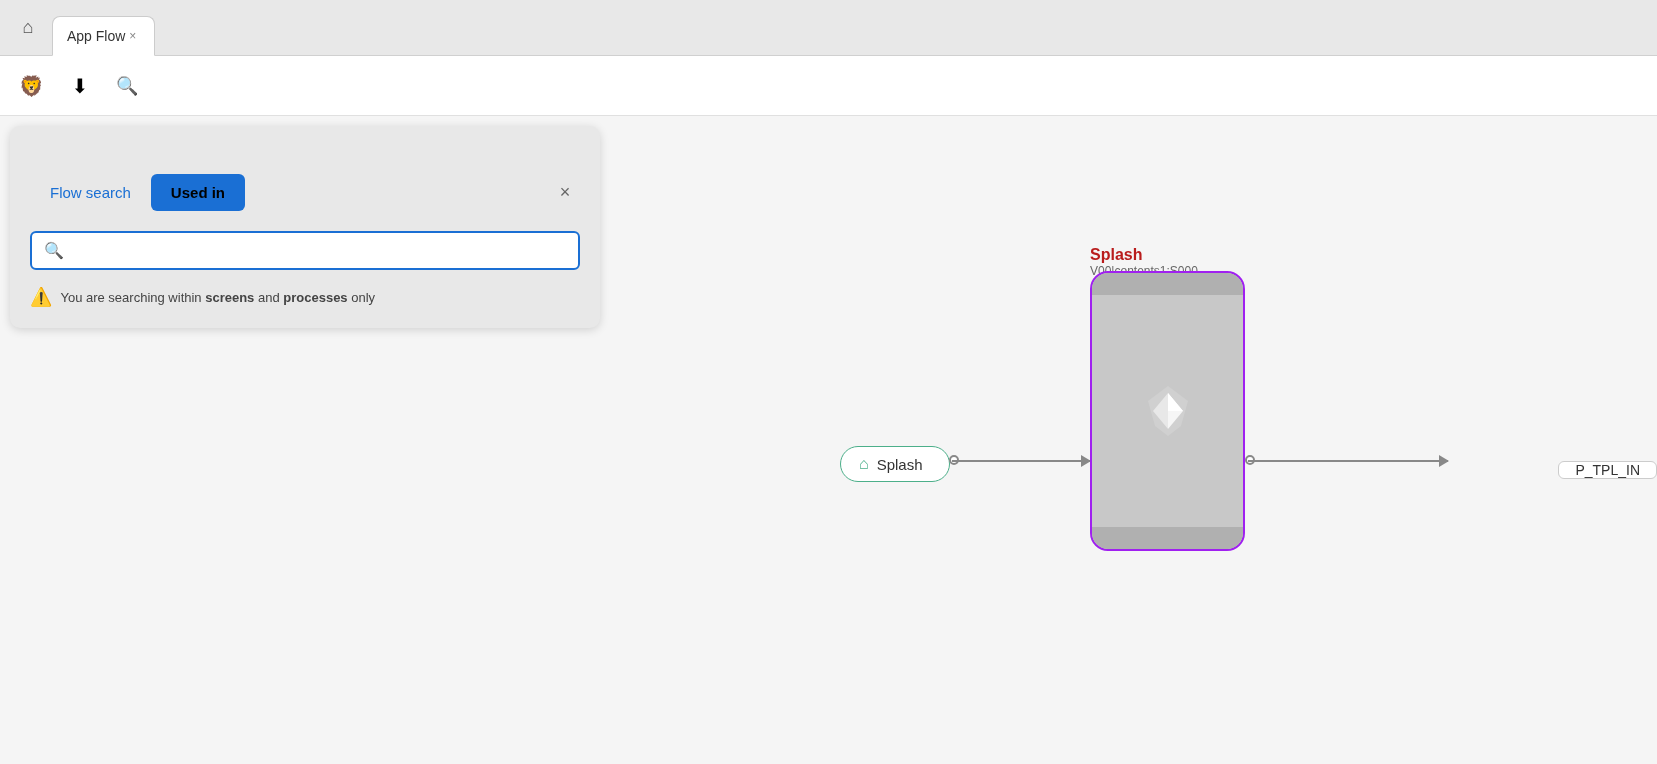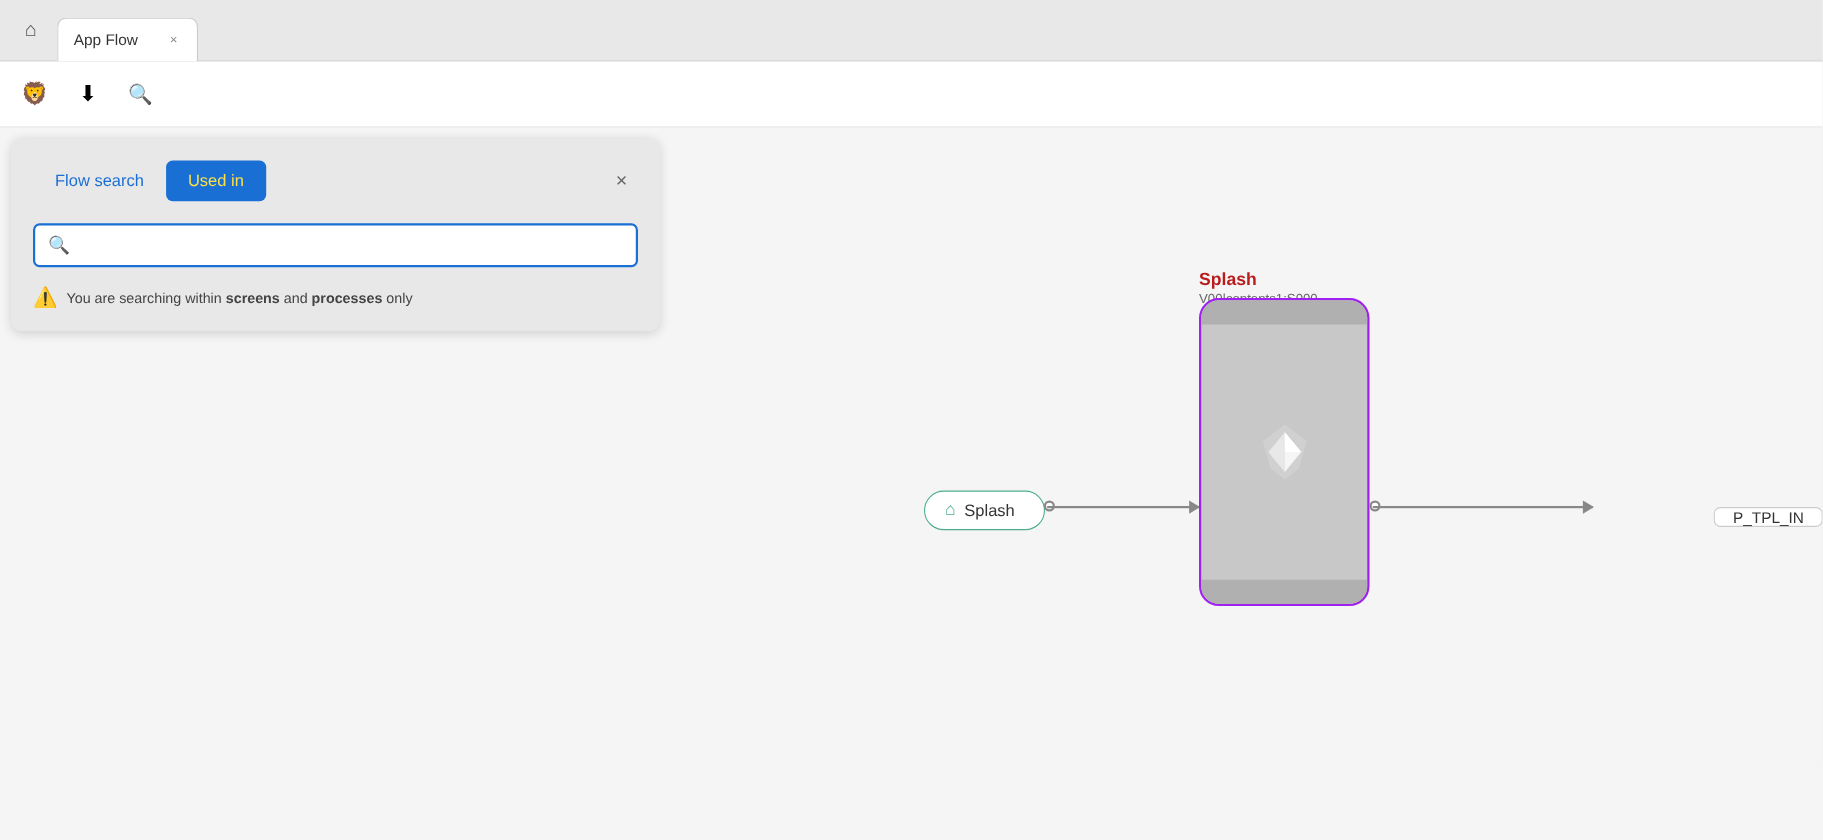--- a/index.html
+++ b/index.html
@@ -34,21 +34,21 @@
     }
     .tab {
       background: #fff;
       border: 1px solid #ccc;
       border-bottom: 1px solid #fff;
       border-radius: 8px 8px 0 0;
       padding: 0 14px;
       height: 40px;
       display: flex;
       align-items: center;
-      gap: 25px;
+      gap: 0;
       font-size: 14px;
       color: #333;
       cursor: pointer;
       margin-top: 16px;
     }
     .tab .close-btn {
       color: #888;
       font-size: 12px;
       cursor: pointer;
       padding: 2px 4px;
@@ -95,34 +95,36 @@
       border-radius: 10px;
       padding: 20px;
       box-shadow: 0 2px 10px rgba(0,0,0,0.15);
       z-index: 10;
     }
     .panel-header {
       display: flex;
       align-items: center;
       margin-bottom: 20px;
       gap: 0;
+      margin-top: 28px;
     }
     .tab-btn {
       padding: 10px 20px;
       border-radius: 6px;
       font-size: 15px;
       font-weight: 500;
       cursor: pointer;
       border: none;
       background: transparent;
       color: #1a6fd4;
     }
     .tab-btn.active {
       background: #1a6fd4;
-      color: #fde047;
+      color: #000000;
+      font-weight: bold;
     }
     .close-panel-btn {
       margin-left: auto;
       background: none;
       border: none;
       font-size: 18px;
       cursor: pointer;
       color: #666;
       width: 30px;
       height: 30px;

